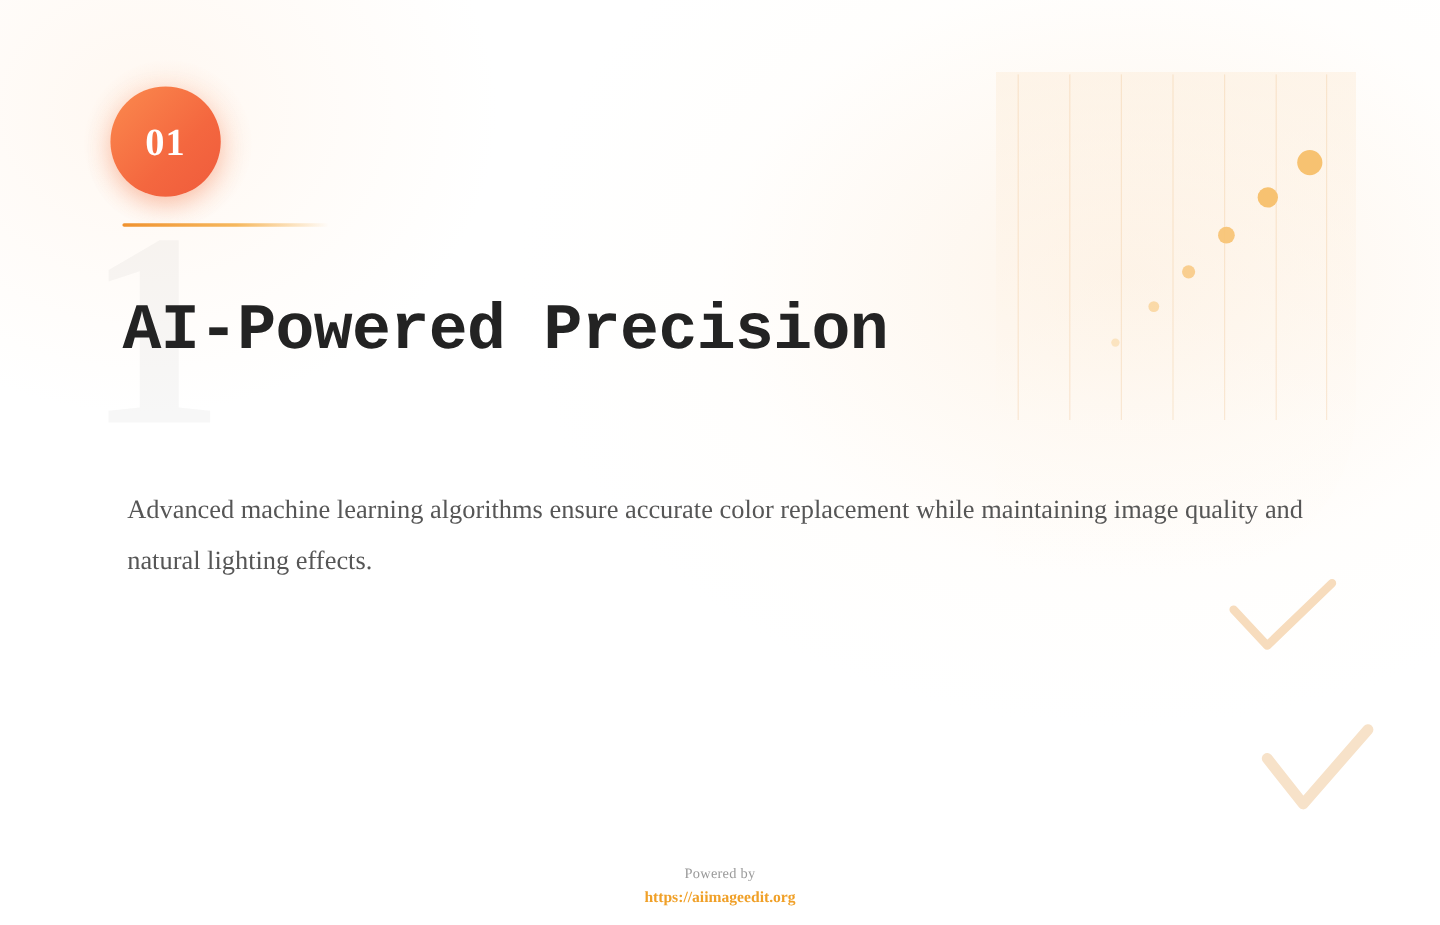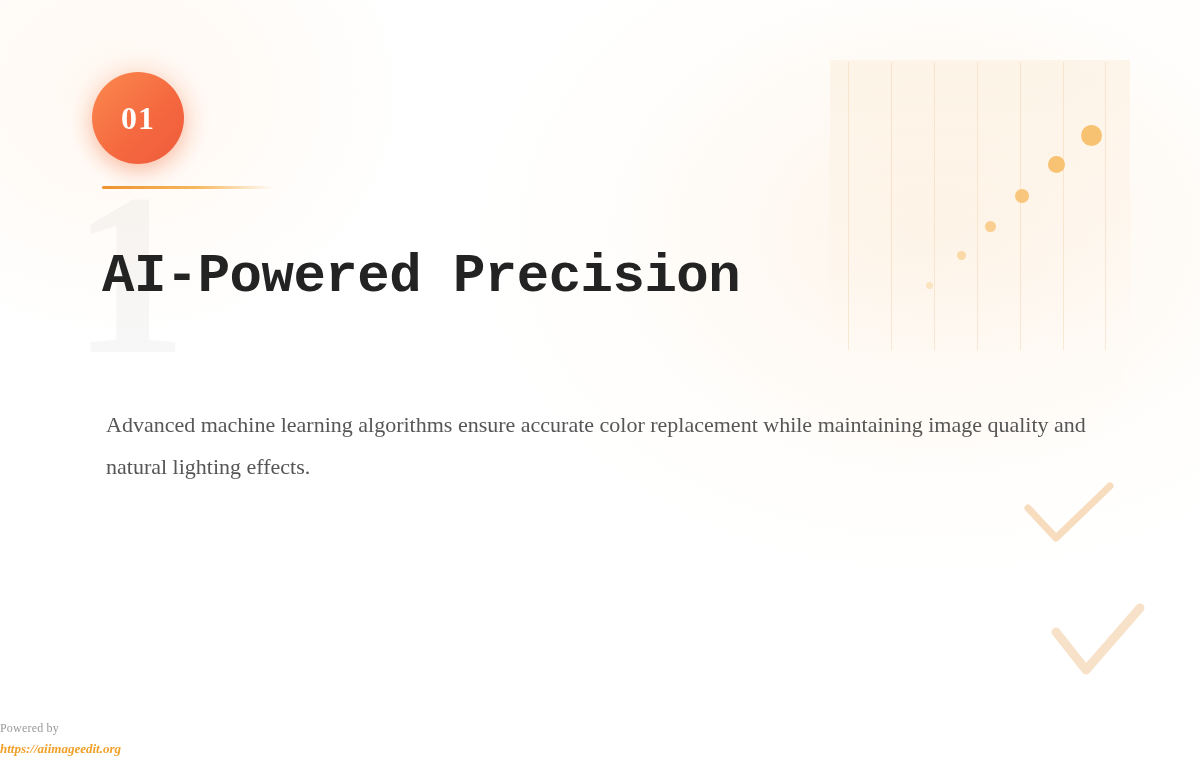--- a/index.html
+++ b/index.html
@@ -145,37 +145,37 @@
     line-height: 1.9;
     color: #565656;
   }
 
   
   .footer {
     position: absolute;
     left: 0;
     right: 0;
     bottom: 14px;
+    text-align: center;
   }
   .footer-powered {
     font-family: "Liberation Serif", serif;
     font-size: 12px;
     color: #9a9a9a;
     letter-spacing: 0.2px;
     display: block;
     margin-bottom: 3px;
   }
   .footer-link {
     font-family: "Liberation Serif", serif;
     font-size: 13px;
     font-weight: 700;
     color: #f0a028;
     text-decoration: none;
     display: inline-block;
-    font-style: italic;
   }
 </style>
 </head>
 <body>
 
 <div class="slide">
 
   <div class="bg-panel"></div>
 
   <div class="bg-lines">

